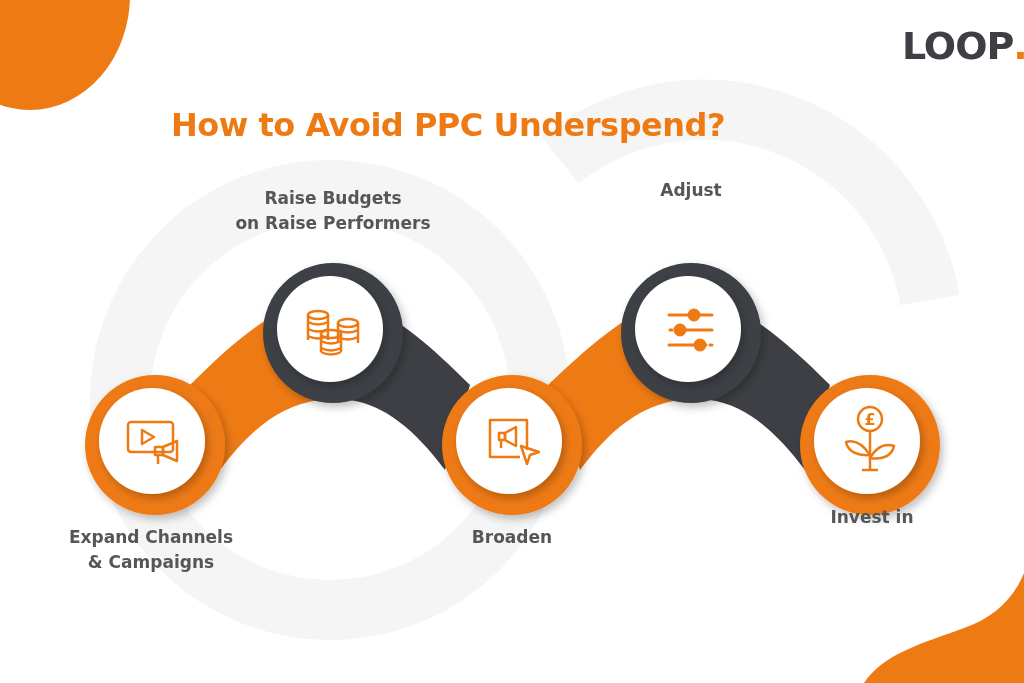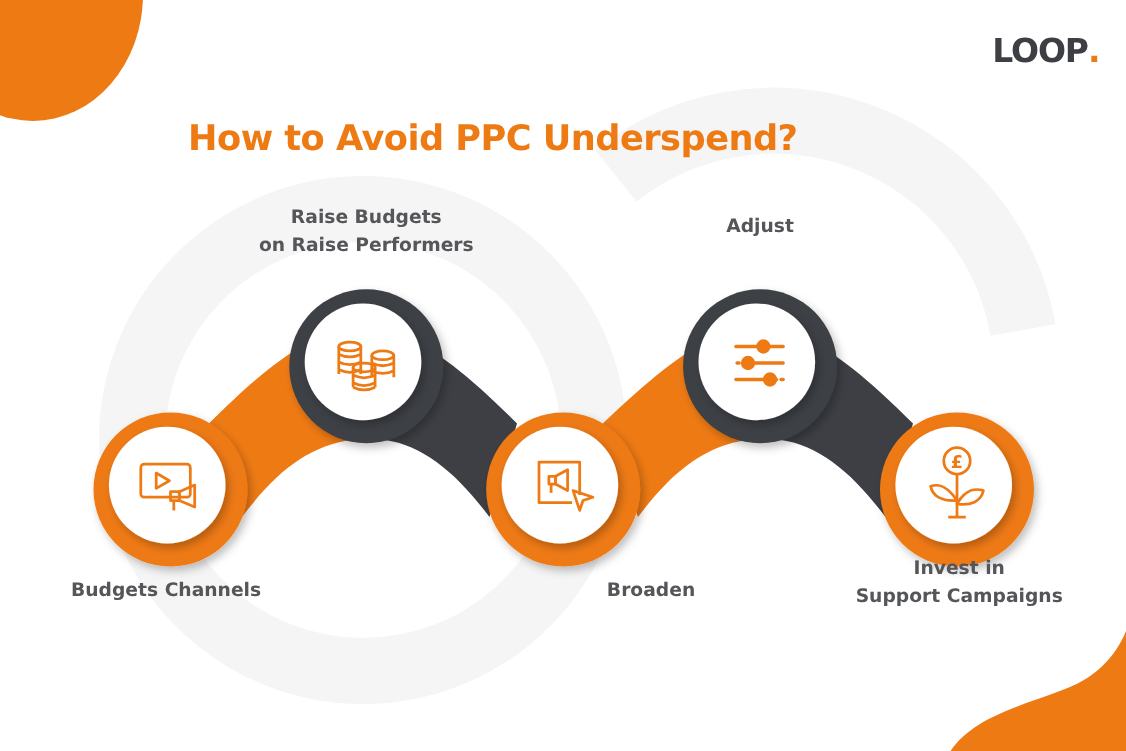--- a/index.html
+++ b/index.html
@@ -12,21 +12,21 @@
     position: absolute; left: -70px; top: -120px; width: 200px; height: 230px;
     background: #ee7a14; border-radius: 50%;
   }
   .blob-br { position: absolute; right: 0; bottom: 0; width: 170px; height: 110px; }
   .watermark { position: absolute; left: 0; top: 0; width: 1024px; height: 683px; }
   .logo {
     position: absolute; left: 902px; top: 28px; height: 36px;
     display: flex; align-items: center;
   }
   .logo-text {
-    font-family: "DejaVu Sans", sans-serif; font-weight: bold; font-size: 30px;
+    font-family: "DejaVu Sans", sans-serif; font-weight: bold; font-size: 38px;
     color: #3d3f44; letter-spacing: -1px;
   }
   .logo-dot { color: #ee7a14; }
   .title {
     position: absolute; left: 0; top: 106px; width: 896px; text-align: center;
     font-family: "DejaVu Sans", sans-serif; font-weight: bold; font-size: 32px;
     color: #ee7a14; letter-spacing: -0.5px;
   }
   .diagram { position: absolute; left: 0; top: 0; width: 1024px; height: 683px; }
   .label {
@@ -130,28 +130,28 @@
   </g>
 </svg>
 
 <div class="node-hit" style="left:85px; top:375px;"></div>
 <div class="node-hit" style="left:263px; top:263px;"></div>
 <div class="node-hit" style="left:442px; top:375px;"></div>
 <div class="node-hit" style="left:621px; top:263px;"></div>
 <div class="node-hit" style="left:800px; top:375px;"></div>
 
 <div class="label" style="left:31px; top:525px;">
-  <span>Budgets Channels</span>
+  <span>Expand Channels</span>
+  <span>&amp; Campaigns</span>
 </div>
 <div class="label" style="left:213px; top:186px;text-align:center;">
   <span>Raise Budgets</span>
   <span>on Raise Performers</span>
 </div>
-<div class="label" style="left:392px; top:525px;text-align:right;">
+<div class="label" style="left:392px; top:525px;">
   <span>Broaden</span>
 </div>
-<div class="label" style="left:571px; top:194px;">
+<div class="label" style="left:571px; top:178px;">
   <span>Adjust</span>
 </div>
 <div class="label" style="left:752px; top:505px;">
   <span>Invest in</span>
-  <span>Support Campaigns</span>
 </div>
 
 </body></html>

